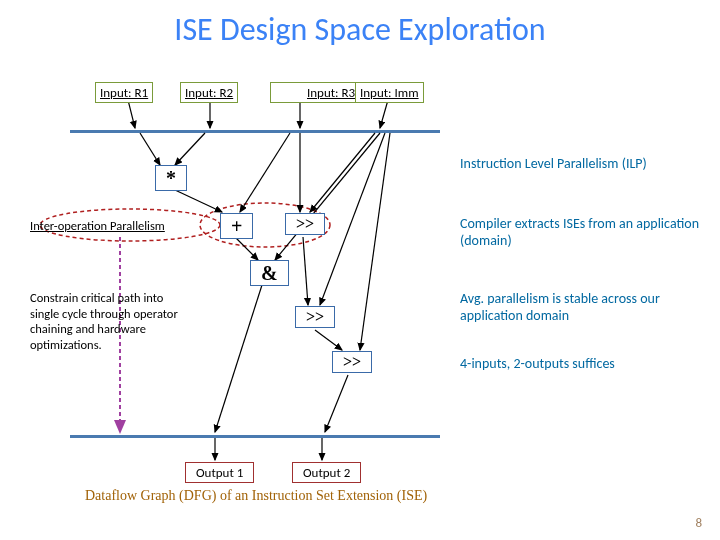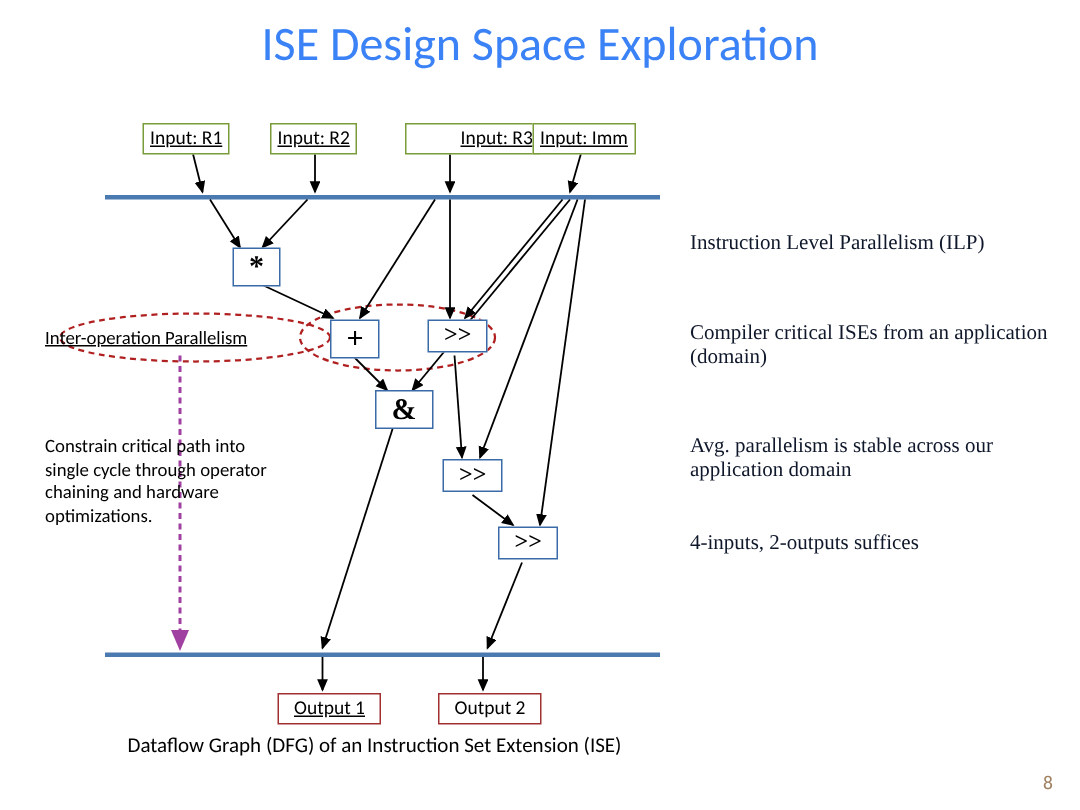--- a/index.html
+++ b/index.html
@@ -56,28 +56,28 @@
     width: 370px;
   }
   .side-label {
     position: absolute;
     font-size: 12.5px;
   }
   .bullet-text {
     position: absolute;
     font-size: 14px;
     width: 250px;
-    color: #0f172a;
-    font-family: Liberation Serif, serif;
+    color: #0369a1;
   }
   .caption {
     position: absolute;
     font-size: 14px;
     text-align: left;
-    color: #000000;
+    color: #a16207;
+    font-family: Liberation Serif, serif;
   }
   .pagenum {
     position: absolute;
     bottom: 10px;
     right: 18px;
     color: #a08060;
     font-size: 13px;
   }
   svg.arrows {
     position: absolute;
@@ -151,26 +151,26 @@
 <div class="input-box" style="left:270px; top:82px;padding-left:36px;"><span>Input: R3</span></div>
 <div class="input-box" style="left:355px; top:82px;"><span>Input: Imm</span></div>
 
 <div class="op-box" style="left:155px; top:165px;">*</div>
 <div class="op-box" style="left:220px; top:213px;">+</div>
 <div class="op-box" style="left:285px; top:213px; font-size:16px;">&gt;&gt;</div>
 <div class="op-box" style="left:250px; top:260px;">&amp;</div>
 <div class="op-box" style="left:295px; top:306px; font-size:16px;">&gt;&gt;</div>
 <div class="op-box" style="left:332px; top:351px; font-size:16px;">&gt;&gt;</div>
 
-<div class="output-box" style="left:185px; top:462px;text-decoration:underline;">Output 1</div>
+<div class="output-box" style="left:185px; top:462px;">Output 1</div>
 <div class="output-box" style="left:292px; top:462px;">Output 2</div>
 
 <div class="side-label" style="left:30px; top:218px;text-decoration:underline;">Inter-operation Parallelism</div>
 <div class="side-label" style="left:30px; top:290px; width:155px; font-weight:350; line-height:1.25;">Constrain critical path into single cycle through operator chaining and hardware optimizations.</div>
 
 <div class="bullet-text" style="left:460px; top:155px;">Instruction Level Parallelism (ILP)</div>
-<div class="bullet-text" style="left:460px; top:215px;">Compiler critical ISEs from an application (domain)</div>
+<div class="bullet-text" style="left:460px; top:215px;">Compiler extracts ISEs from an application (domain)</div>
 <div class="bullet-text" style="left:460px; top:290px;">Avg. parallelism is stable across our application domain</div>
 <div class="bullet-text" style="left:460px; top:355px;">4-inputs, 2-outputs suffices</div>
 
 <div class="caption" style="left:85px; top:488px;">Dataflow Graph (DFG) of an Instruction Set Extension (ISE)</div>
 
 <div class="pagenum">8</div>
 
 </body></html>

